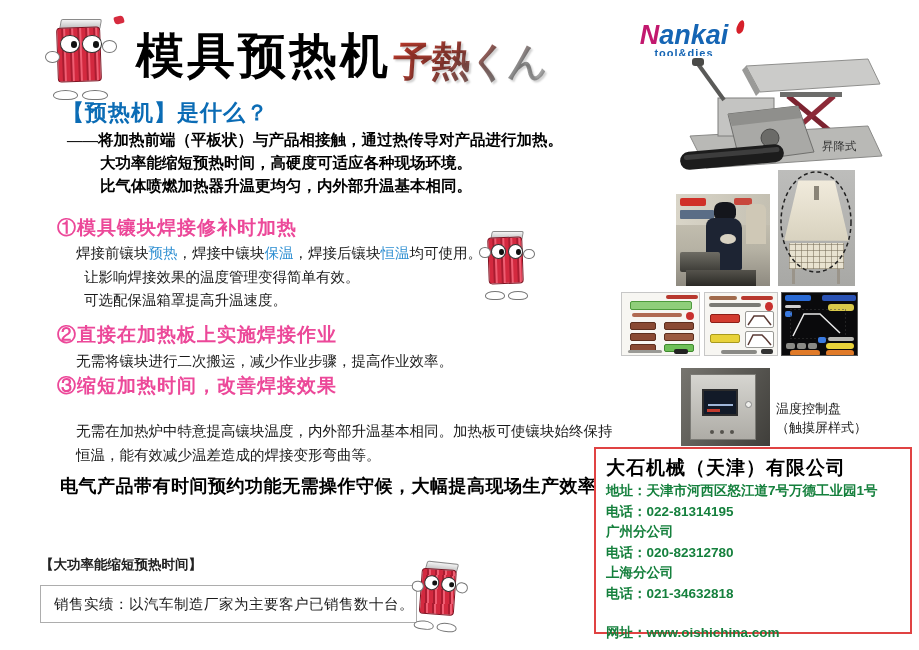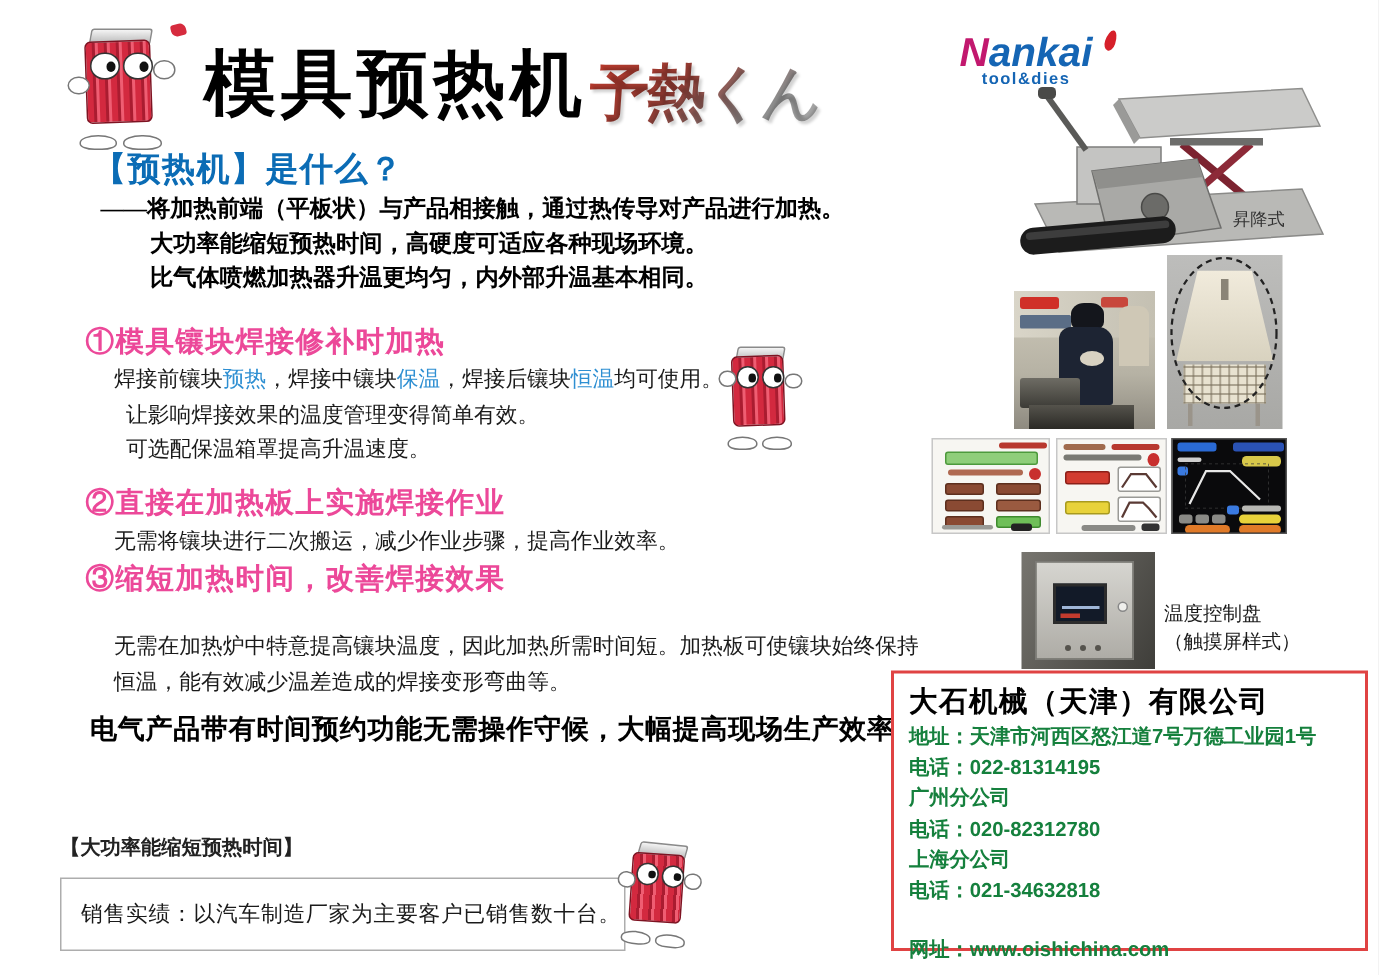--- a/index.html
+++ b/index.html
@@ -59,21 +59,21 @@
   .intro-body .ind { padding-left:33px; }
 
   .sec-heading { position:absolute; font-size:19px; font-weight:bold; color:#ec4899; letter-spacing:1px; }
   .sec-body { position:absolute; font-size:14.5px; color:#1a1a1a; line-height:23.5px; }
   .blue { color:#2e8fd2; }
 
   .statement { position:absolute; left:60px; top:472px; font-size:18px; font-weight:bold;
     color:#000; line-height:29px; letter-spacing:0.5px; }
 
   .patent-note { position:absolute; left:40px; top:556px; font-size:13.5px; font-weight:bold; color:#222; }
-  .sales-box { position:absolute; left:40px; top:585px; width:377px; height:49px;
+  .sales-box { position:absolute; left:40px; top:585px; width:377px; height:38px;
     border:1px solid #adadad; display:flex; align-items:center; padding-left:13px;
     font-size:14.5px; color:#1a1a1a; letter-spacing:0.5px; }
 
   
   .photo { position:absolute; overflow:hidden; }
   .lift-photo { left:628px; top:56px; width:258px; height:122px; background:#fff; }
   .lift-label { position:absolute; left:822px; top:139px; font-size:11.5px; color:#333; }
 
   .weld-photo { left:676px; top:194px; width:94px; height:92px;
     background:linear-gradient(#cfcabb 0%,#b6b2a4 60%,#8e8a80 100%); }
@@ -196,21 +196,21 @@
     <div class="m-hand r"></div>
     <div class="m-foot l"></div>
     <div class="m-foot r"></div>
   </div>
 
   <div class="sec-heading" style="left:57px; top:322px;font-family:Liberation Mono, monospace;">②直接在加热板上实施焊接作业</div>
   <div class="sec-body" style="left:76px; top:350px;">无需将镶块进行二次搬运，减少作业步骤，提高作业效率。</div>
 
   <div class="sec-heading" style="left:57px; top:373px;">③缩短加热时间，改善焊接效果</div>
   <div class="sec-body" style="left:76px; top:420px;">
-    <div>无需在加热炉中特意提高镶块温度，因此加热所需时间短。加热板可使镶块始终保持</div>
+    <div>无需在加热炉中特意提高镶块温度，内外部升温基本相同。加热板可使镶块始终保持</div>
     <div>恒温，能有效减少温差造成的焊接变形弯曲等。</div>
   </div>
 
   <div class="statement">
     <div>电气产品带有时间预约功能无需操作守候，大幅提高现场生产效率。</div>
   </div>
 
   <div class="patent-note">【大功率能缩短预热时间】</div>
   <div class="sales-box">
     <span>销售实绩：以汽车制造厂家为主要客户已销售数十台。</span>

